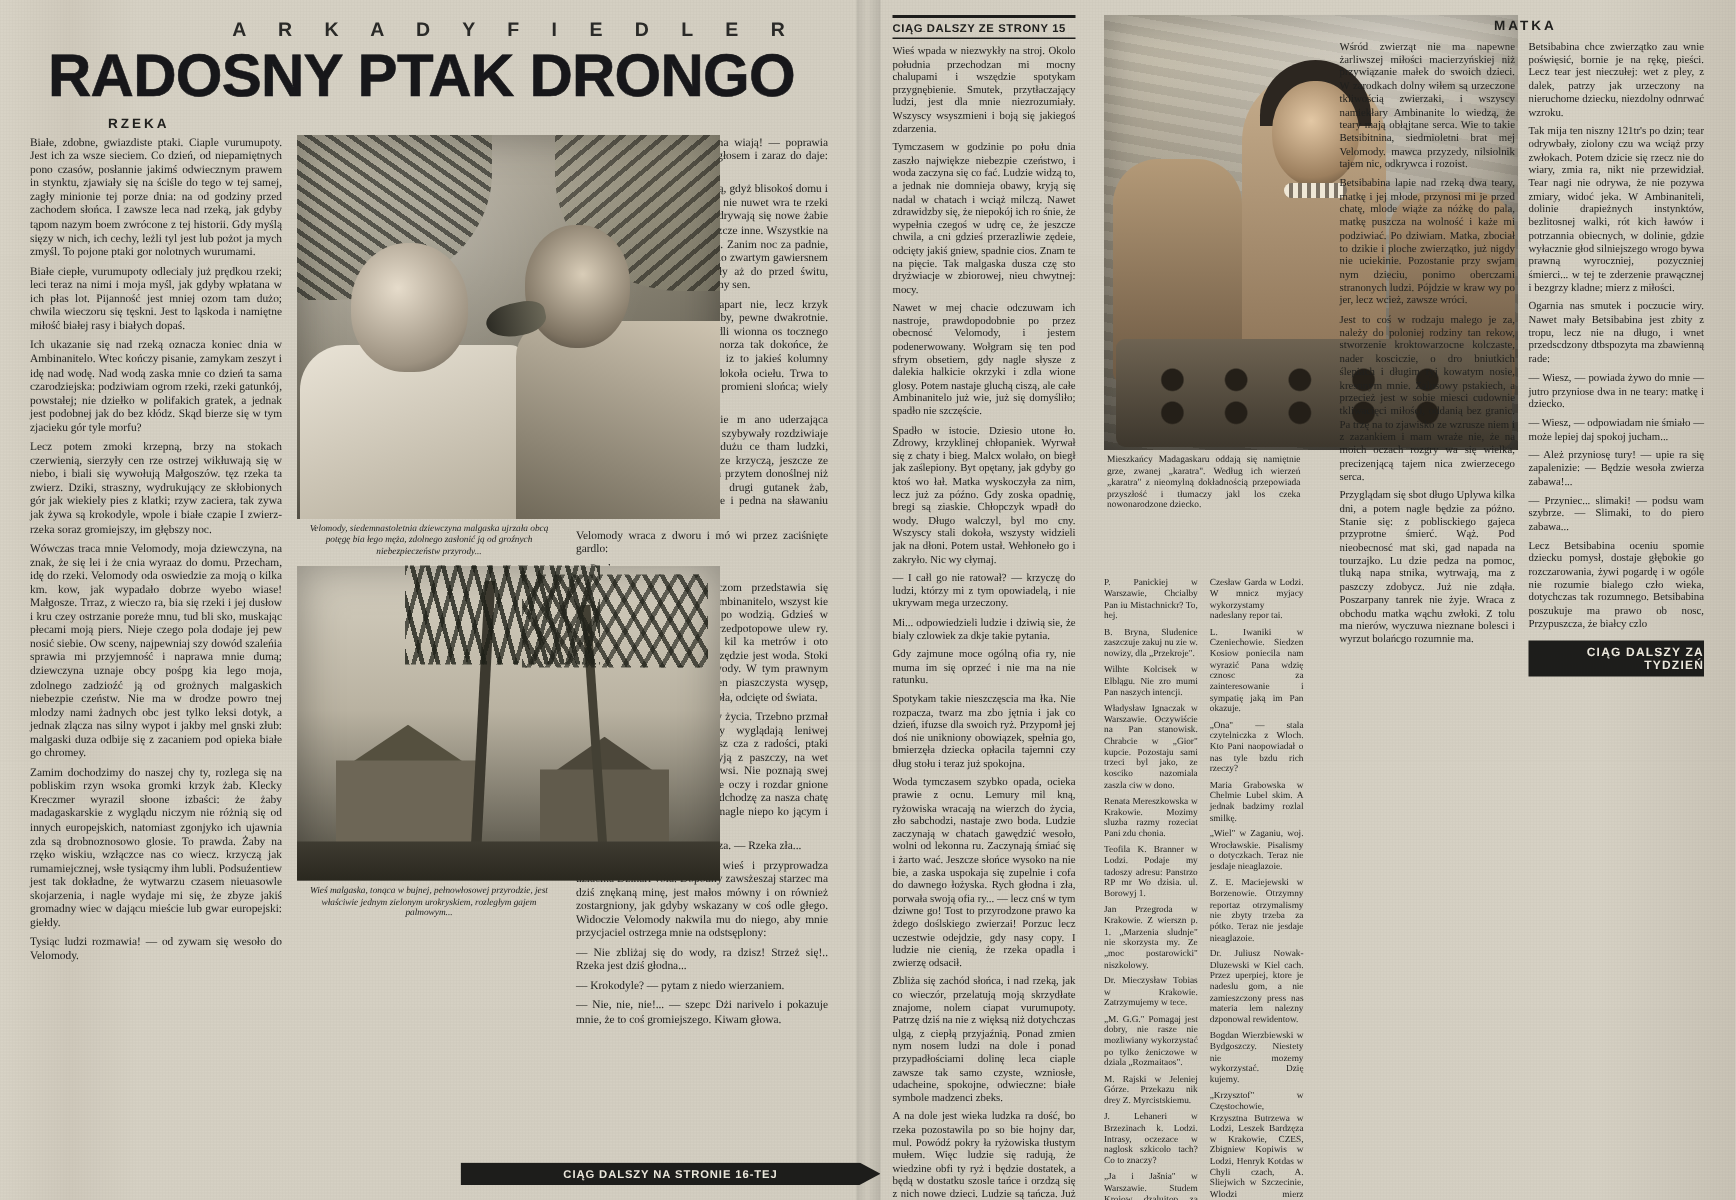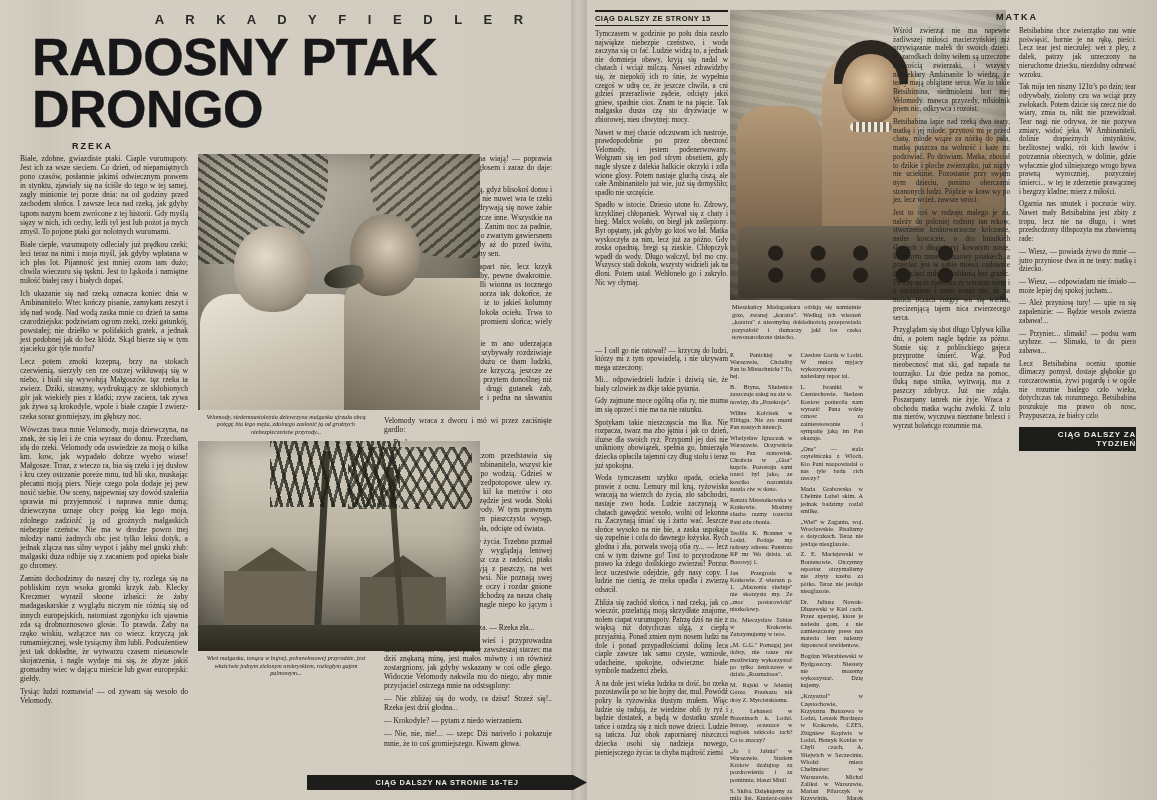--- a/index.html
+++ b/index.html
@@ -33,21 +33,21 @@
     letter-spacing:9px;
     font-size:13px;
     font-weight:bold;
     font-family:"Liberation Sans", sans-serif;
     color:#2a2a28;
     margin:2px 0 0 110px;
   }
   .headline{
     font-family:"Liberation Sans", sans-serif;
     font-weight:bold;
-    font-size:52px;
+    font-size:40px;
     letter-spacing:-0.5px;
     line-height:1;
     margin:4px 0 6px 12px;
     color:#17171a;
     -webkit-text-stroke:0.4px #17171a;
   }
   .rubric{
     font-family:"Liberation Sans", sans-serif;
     font-weight:bold;font-size:9px;letter-spacing:2px;
     margin:4px 0 3px 52px;
@@ -110,21 +110,21 @@
   .ph-village .hutroof2{position:absolute;right:24px;bottom:68px;width:106px;height:28px;background:#4c473a;
      clip-path:polygon(12% 100%,50% 0,88% 100%);}
   .ph-village .ground{position:absolute;left:0;right:0;bottom:0;height:26px;background:linear-gradient(180deg,#3e3b31,#2a281f);}
   
   .mid{position:absolute;left:587px;top:0;width:290px;height:800px;padding:10px 8px 0 8px;box-sizing:border-box;}
   .contfrom{
     font-family:"Liberation Sans", sans-serif;font-weight:bold;font-size:7.5px;
     border-top:2px solid #1d1d1b;border-bottom:1px solid #1d1d1b;
     padding:2px 0 2px 0;margin-bottom:4px;letter-spacing:.4px;
   }
-  .mcols{display:flex;gap:2px;}
+  .mcols{display:flex;gap:19px;}
   .mcol{width:133px;}
   p.m{font-size:7.2px;line-height:8.6px;text-align:justify;margin:0 0 4px 0;hyphens:auto;}
   
   .ph-mada{
     width:276px;height:290px;position:relative;margin:0 0 2px 0;overflow:hidden;
     background:linear-gradient(170deg,#cdc6b4 0%,#9b9382 45%,#45423a 100%);
   }
   .ph-mada .bg{position:absolute;inset:0;background:
      radial-gradient(ellipse at 70% 10%, rgba(255,255,255,.35), rgba(0,0,0,0) 60%),
      repeating-linear-gradient(10deg, rgba(0,0,0,.06) 0 6px, rgba(255,255,255,.04) 6px 12px);}
@@ -253,20 +253,21 @@
         <p class="t">— Krokodyle? — pytam z niedo wierzaniem.</p>
         <p class="t">— Nie, nie, nie!... — szepc Dżi narivelo i pokazuje mnie, że to coś gromiejszego. Kiwam głowa.</p>
       </div>
     </div>
   </div>
 
   <div class="mid">
     <div class="mcols">
       <div class="mcol">
         <div class="contfrom">CIĄG DALSZY ZE STRONY 15</div>
+        <p class="m">Wieś wpada w niezwykły na stroj. Okolo południa przechodzan mi mocny chalupami i wszędzie spotykam przygnębienie. Smutek, przytłaczający ludzi, jest dla mnie niezrozumiały. Wszyscy wsyszmieni i boją się jakiegoś zdarzenia.</p>
         <p class="m">Tymczasem w godzinie po połu dnia zaszło najwiękze niebezpie czeństwo, i woda zaczyna się co fać. Ludzie widzą to, a jednak nie domnieja obawy, kryją się nadal w chatach i wciąż milczą. Nawet zdrawidzby się, że niepokój ich ro śnie, że wypełnia czegoś w udrę ce, że jeszcze chwila, a cni gdzieś przerazliwie zędeie, odcięty jakiś gniew, spadnie cios. Znam te na pięcie. Tak malgaska dusza czę sto dryżwiacje w zbiorowej, nieu chwytnej: mocy.</p>
         <p class="m">Nawet w mej chacie odczuwam ich nastroje, prawdopodobnie po przez obecnosć Velomody, i jestem podenerwowany. Wołgram się ten pod sfrym obsetiem, gdy nagle słysze z dalekia halkicie okrzyki i zdla wione glosy. Potem nastaje gluchą ciszą, ale całe Ambinanitelo już wie, już się domyśliło; spadło nie szczęście.</p>
         <p class="m">Spadło w istocie. Dziesio utone ło. Zdrowy, krzyklinej chłopaniek. Wyrwał się z chaty i bieg. Malcx wolało, on biegł jak zaślepiony. Byt opętany, jak gdyby go ktoś wo łał. Matka wyskoczyła za nim, lecz już za późno. Gdy zoska opadnię, bregi są ziaskie. Chłopczyk wpadł do wody. Długo walczyl, byl mo cny. Wszyscy stali dokoła, wszysty widzieli jak na dłoni. Potem ustał. Wehłoneło go i zakryło. Nic wy cłymaj.</p>
       </div>
       <div class="mcol">
         <div class="photo ph-mada">
           <div class="bg"></div>
           <div class="kidL"></div>
           <div class="kidR"></div>
           <div class="girl"></div>
@@ -339,20 +340,20 @@
         <p class="r">Przyglądam się sbot długo Uplywa kilka dni, a potem nagle będzie za póżno. Stanie się: z poblisckiego gajeca przyprotne śmierć. Wąż. Pod nieobecnosć mat ski, gad napada na tourzajko. Lu dzie pedza na pomoc, tluką napa stnika, wytrwają, ma z paszczy zdobycz. Już nie zdąła. Poszarpany tanrek nie żyje. Wraca z obchodu matka wąchu zwłoki. Z tolu ma nierów, wyczuwa nieznane bolesci i wyrzut bolańcgo rozumnie ma.</p>
       </div>
       <div class="rcol">
         <p class="r">Betsibabina chce zwierzątko zau wnie poświęsić, bornie je na rękę, pieści. Lecz tear jest nieczułej: wet z pley, z dalek, patrzy jak urzeczony na nieruchome dziecku, niezdolny odnrwać wzroku.</p>
         <p class="r">Tak mija ten niszny 121tr's po dzin; tear odrywbały, ziolony czu wa wciąż przy zwłokach. Potem dzicie się rzecz nie do wiary, zmia ra, nikt nie przewidział. Tear nagi nie odrywa, że nie pozywa zmiary, widoć jeka. W Ambinaniteli, dolinie drapieżnych instynktów, bezlitosnej walki, rót kich ławów i potrzannia obiecnych, w dolinie, gdzie wyłacznie głod silniejszego wrogo bywa prawną wyroczniej, pozyczniej śmierci... w tej te zderzenie prawącznej i bezgrzy kladne; mierz z miłości.</p>
         <p class="r">Ogarnia nas smutek i poczucie wiry. Nawet mały Betsibabina jest zbity z tropu, lecz nie na długo, i wnet przedscdzony dtbspozyta ma zbawienną rade:</p>
         <p class="r dialog-dash">— Wiesz, — powiada żywo do mnie — jutro przyniose dwa in ne teary: matkę i dziecko.</p>
         <p class="r dialog-dash">— Wiesz, — odpowiadam nie śmiało — może lepiej daj spokoj jucham...</p>
         <p class="r dialog-dash">— Ależ przyniosę tury! — upie ra się zapalenizie: — Będzie wesoła zwierza zabawa!...</p>
         <p class="r dialog-dash">— Przyniec... slimaki! — podsu wam szybrze. — Slimaki, to do piero zabawa...</p>
-        <p class="r">Lecz Betsibabina oceniu spomie dlimaczy pomysł, dostaje głębokie go rozczarowania, żywi pogardę i w ogóle nie rozumie bialego czło wieka, dotychczas tak rozumnego. Betsibabina poszukuje ma prawo ob nosc, Przypuszcza, że białcy czlo</p>
+        <p class="r">Lecz Betsibabina oceniu spomie dziecku pomysł, dostaje głębokie go rozczarowania, żywi pogardę i w ogóle nie rozumie bialego czło wieka, dotychczas tak rozumnego. Betsibabina poszukuje ma prawo ob nosc, Przypuszcza, że białcy czlo</p>
         <div class="rightfoot">
           <div class="cdt">CIĄG DALSZY ZA TYDZIEŃ</div>
         </div>
       </div>
     </div>
   </div>
 </div>
 
 </body></html>

